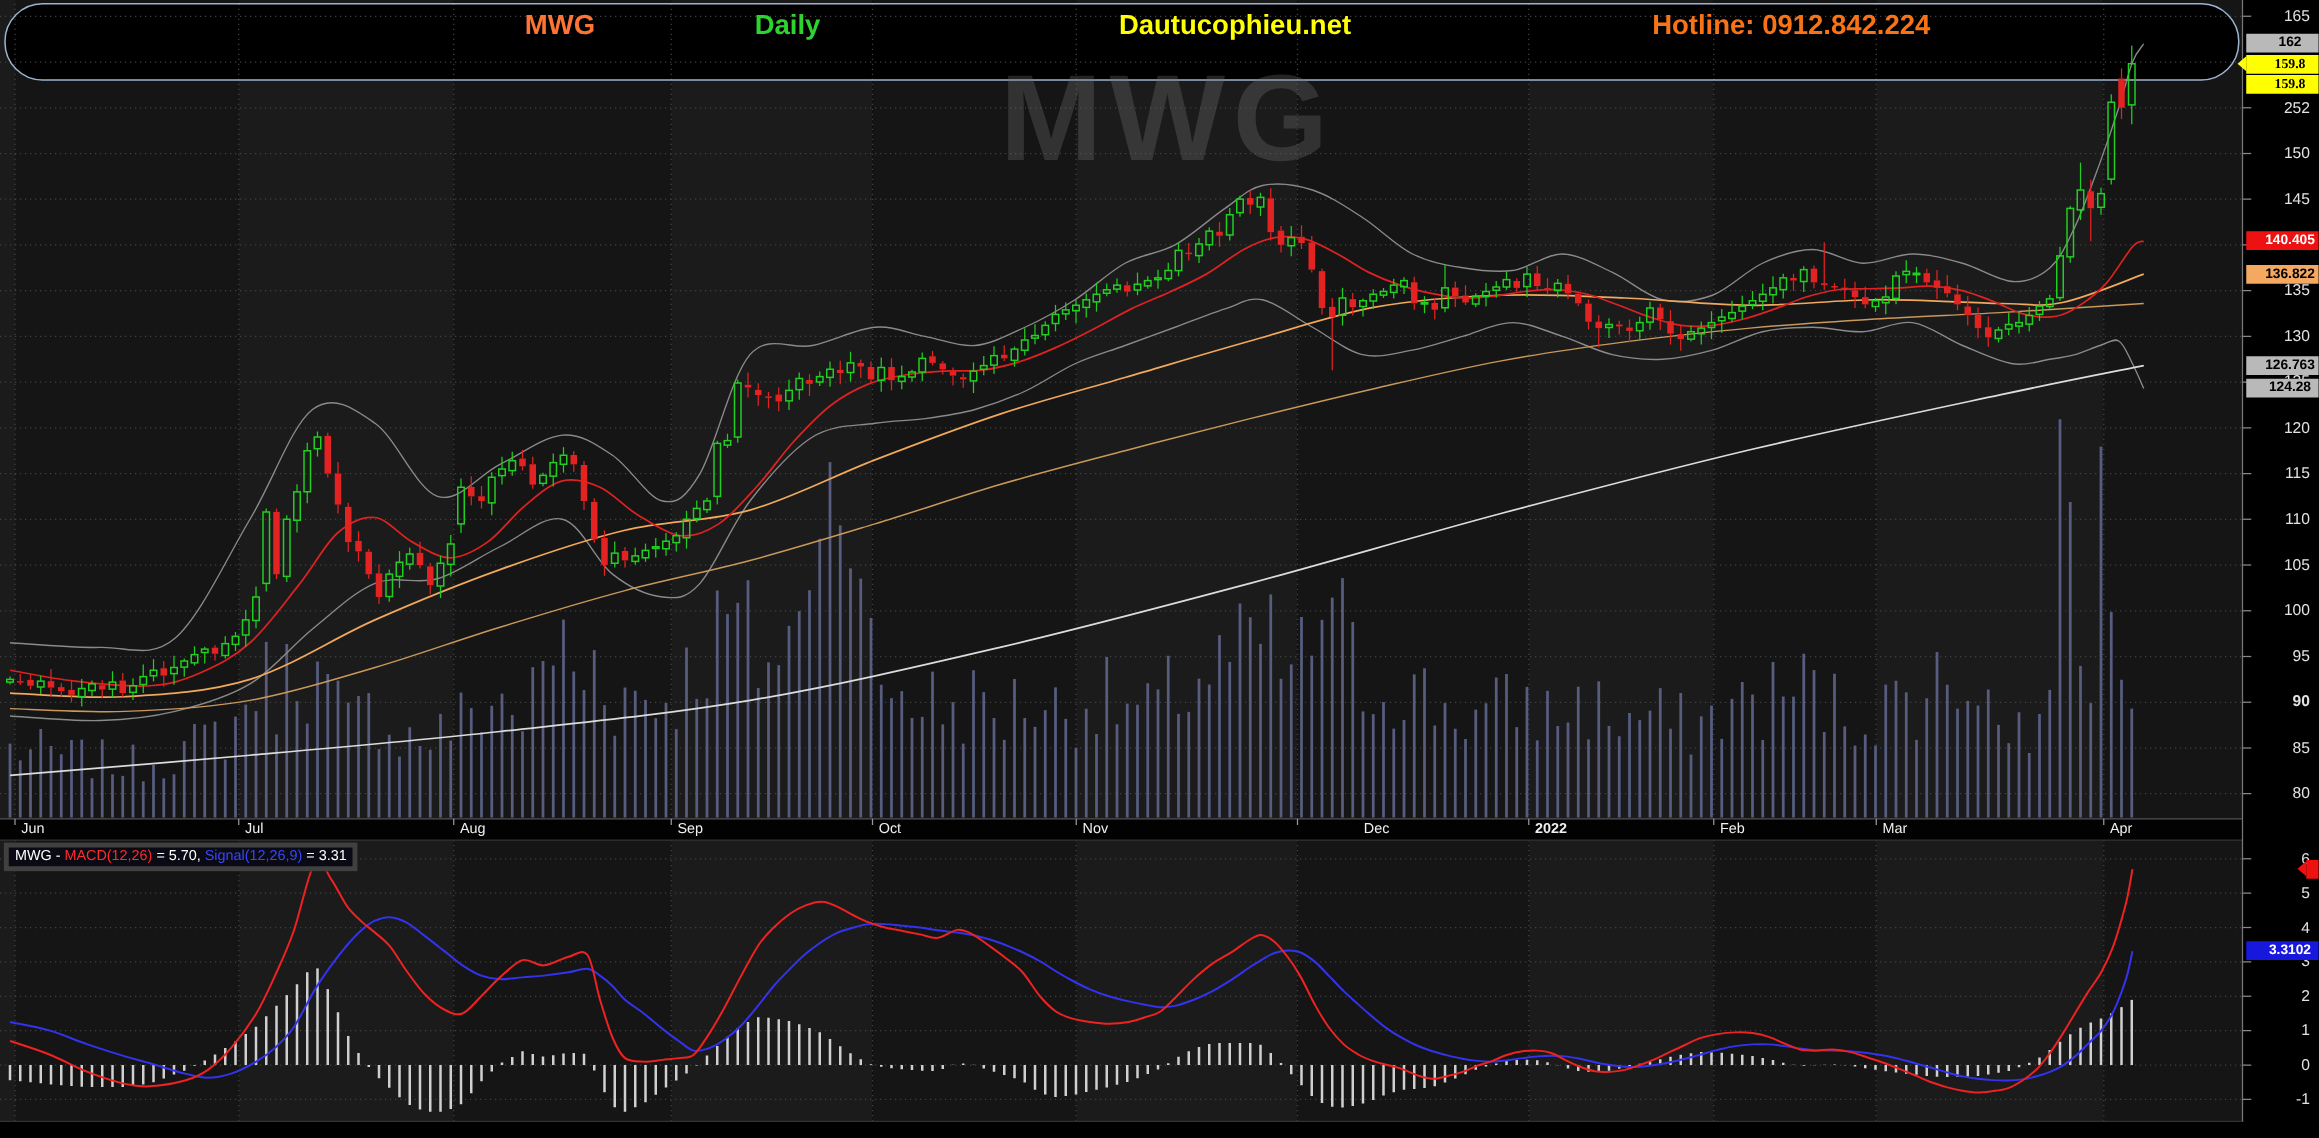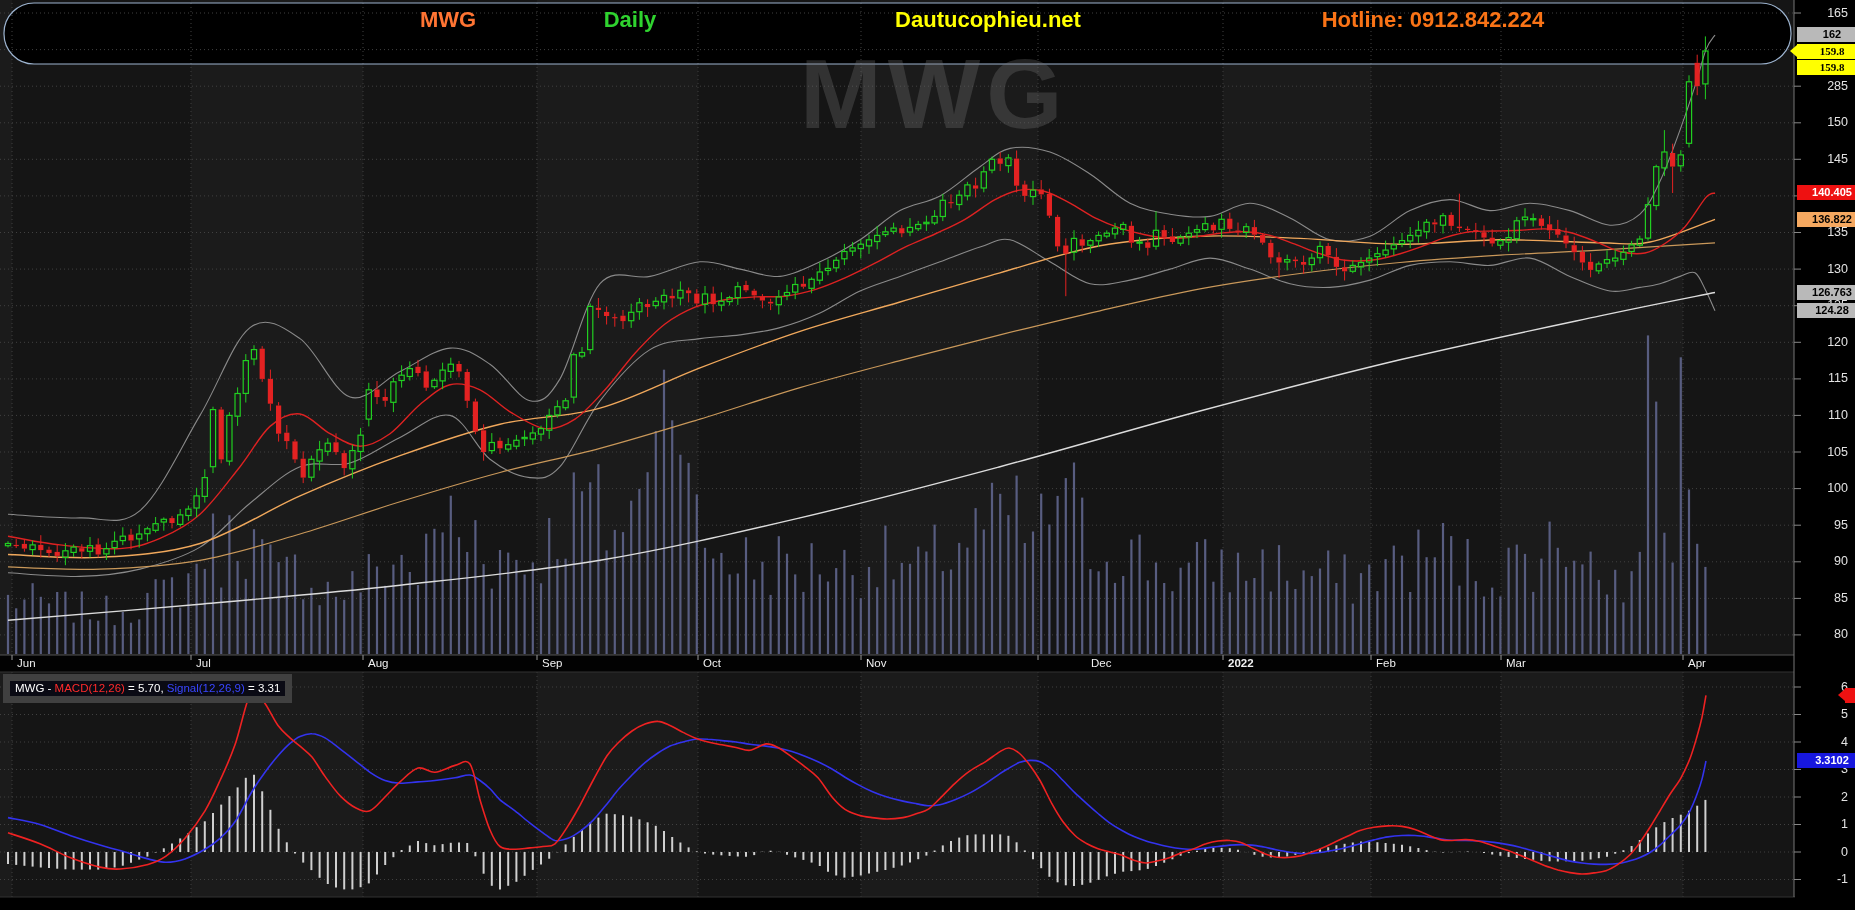--- a/index.html
+++ b/index.html
@@ -21,21 +21,21 @@
         line-height:15px;text-align:center;color:#000;z-index:5;}
   .pbox.gray{background:#b9b9b9;}
   .pbox.yellow{background:#ffff00;font-family:Liberation Serif, serif;}
   .pbox.red{background:#ee1111;color:#fff;}
   .pbox.orange{background:#f5a860;}
   .pbox.blue{background:#1717dd;color:#fff;}
   .pbox.arrow::before{content:"";position:absolute;left:-7px;top:1px;width:0;height:0;
         border-top:6.5px solid transparent;border-bottom:6.5px solid transparent;border-right:7px solid #ffff00;}
   .pbox.red.arrow::before{border-right-color:#ee1111;}
   #macd-title{position:absolute;left:3px;top:674px;height:15px;line-height:15px;font-size:11.5px;
-        background:#0a0a14;border:7px solid #404040;padding:0 5px;white-space:nowrap;}
+        background:#0a0a14;border:4px solid #404040;padding:0 5px;white-space:nowrap;}
   #macd-title .t-plain{color:#ffffff;}
   #macd-title .t-macd{color:#ff2a2a;}
   #macd-title .t-signal{color:#3946ff;}
 </style>
 </head>
 <body>
 
 <div class="app">
   <svg id="plot" width="1855" height="910">
       <rect x="0" y="0" width="12" height="655" fill="#1b1b1b"></rect>
@@ -1207,34 +1207,34 @@
     </svg>
   <div id="labels">
     <div class="wm">MWG</div>
     <div class="htxt sym">MWG</div>
     <div class="htxt tf">Daily</div>
     <div class="htxt site">Dautucophieu.net</div>
     <div class="htxt hot">Hotline: 0912.842.224</div>
     <div id="macd-title"><span class="t-plain">MWG - </span><span class="t-macd">MACD(12,26)</span><span class="t-plain"> = 5.70, </span><span class="t-signal">Signal(12,26,9)</span><span class="t-plain"> = 3.31</span></div>
   <div class="ptick" style="top: 5.5px;">165</div>
       <div class="ptick" style="top: 42.085px;">160</div>
-      <div class="ptick" style="top: 78.67px;">285</div>
+      <div class="ptick" style="top: 78.67px;">252</div>
       <div class="ptick" style="top: 115.255px;">150</div>
       <div class="ptick" style="top: 151.84px;">145</div>
       <div class="ptick" style="top: 188.425px;">140</div>
       <div class="ptick" style="top: 225.01px;">135</div>
       <div class="ptick" style="top: 261.595px;">130</div>
       <div class="ptick" style="top: 298.18px;">125</div>
       <div class="ptick" style="top: 334.765px;">120</div>
       <div class="ptick" style="top: 371.35px;">115</div>
       <div class="ptick" style="top: 407.935px;">110</div>
       <div class="ptick" style="top: 444.52px;">105</div>
       <div class="ptick" style="top: 481.105px;">100</div>
       <div class="ptick" style="top: 517.69px;">95</div>
-      <div class="ptick" style="top: 554.275px;">90</div>
+      <div class="ptick" style="top: 554.275px; font-weight: bold;">90</div>
       <div class="ptick" style="top: 590.86px;">85</div>
       <div class="ptick" style="top: 627.445px;">80</div>
       <div class="ptick" style="top: 679.5px;">6</div>
       <div class="ptick" style="top: 707px;">5</div>
       <div class="ptick" style="top: 734.5px;">4</div>
       <div class="ptick" style="top: 762px;">3</div>
       <div class="ptick" style="top: 789.5px;">2</div>
       <div class="ptick" style="top: 817px;">1</div>
       <div class="ptick" style="top: 844.5px;">0</div>
       <div class="ptick" style="top: 872px;">-1</div>

